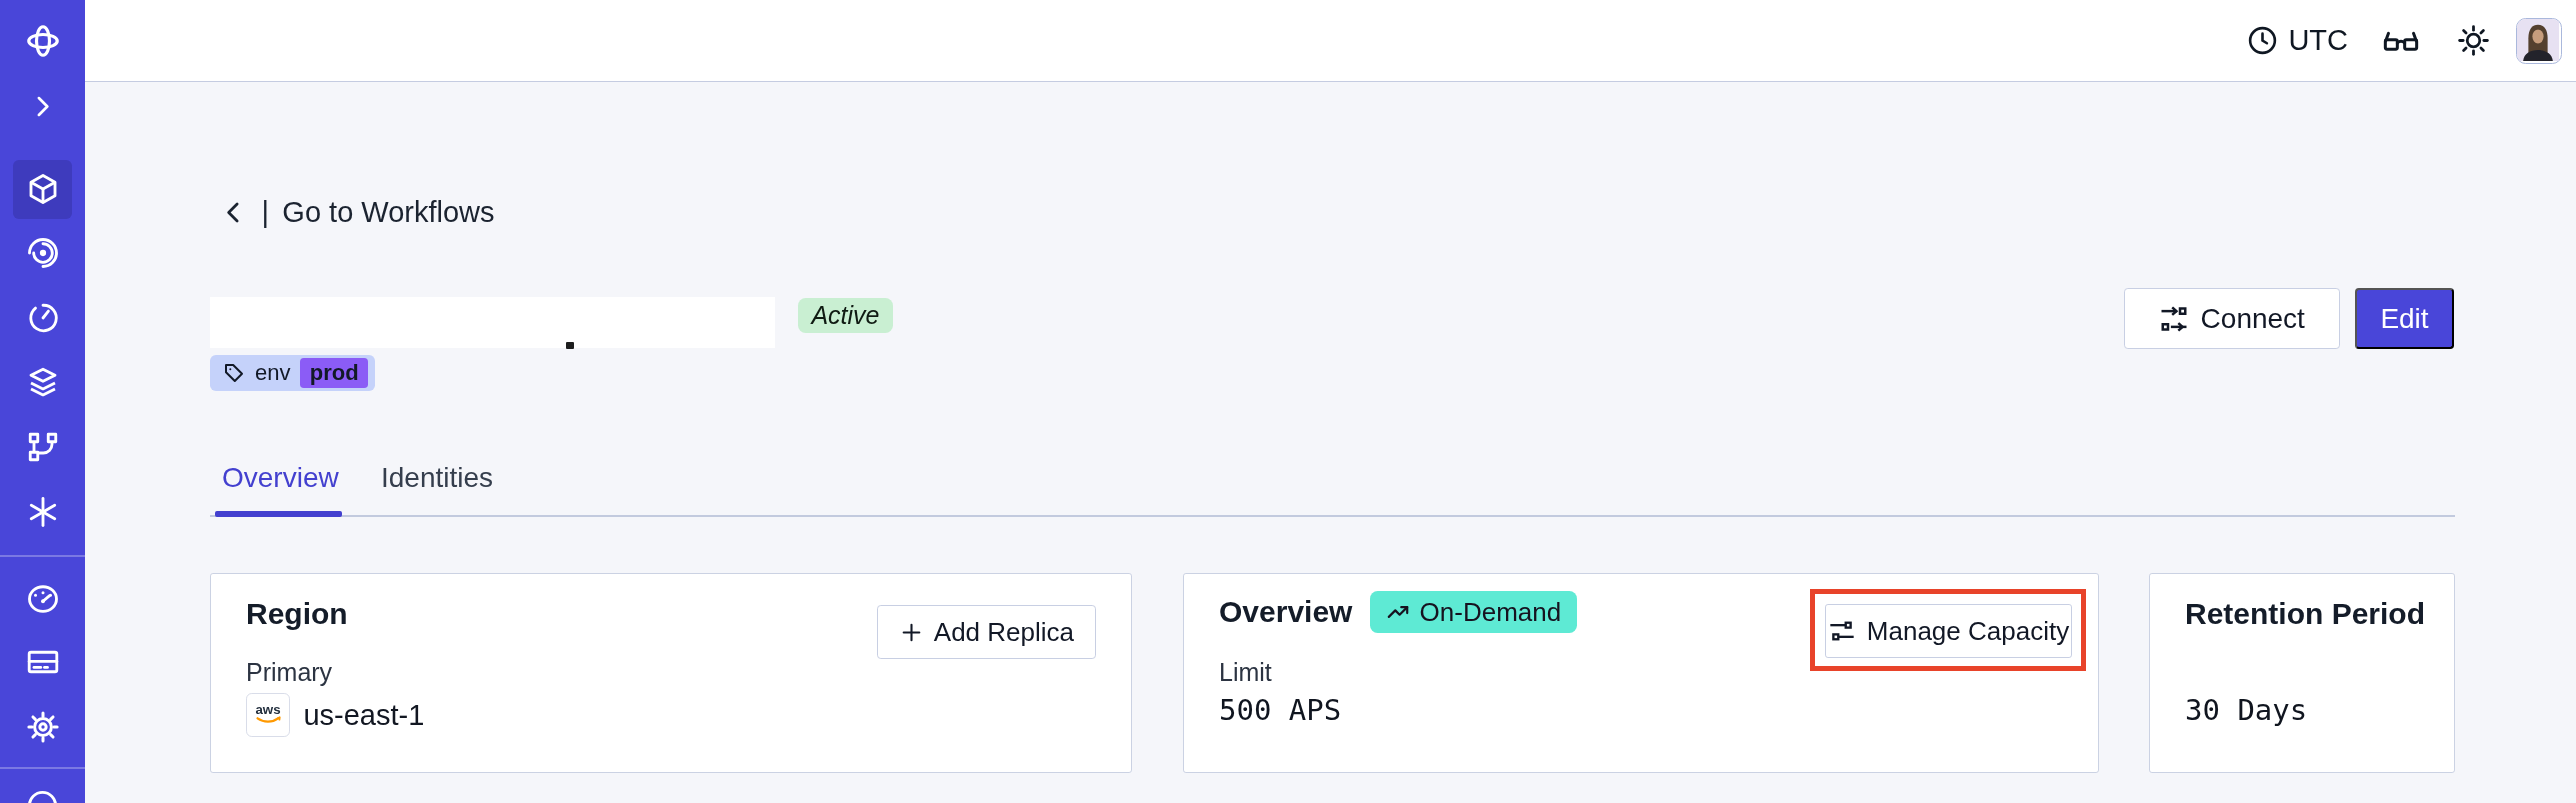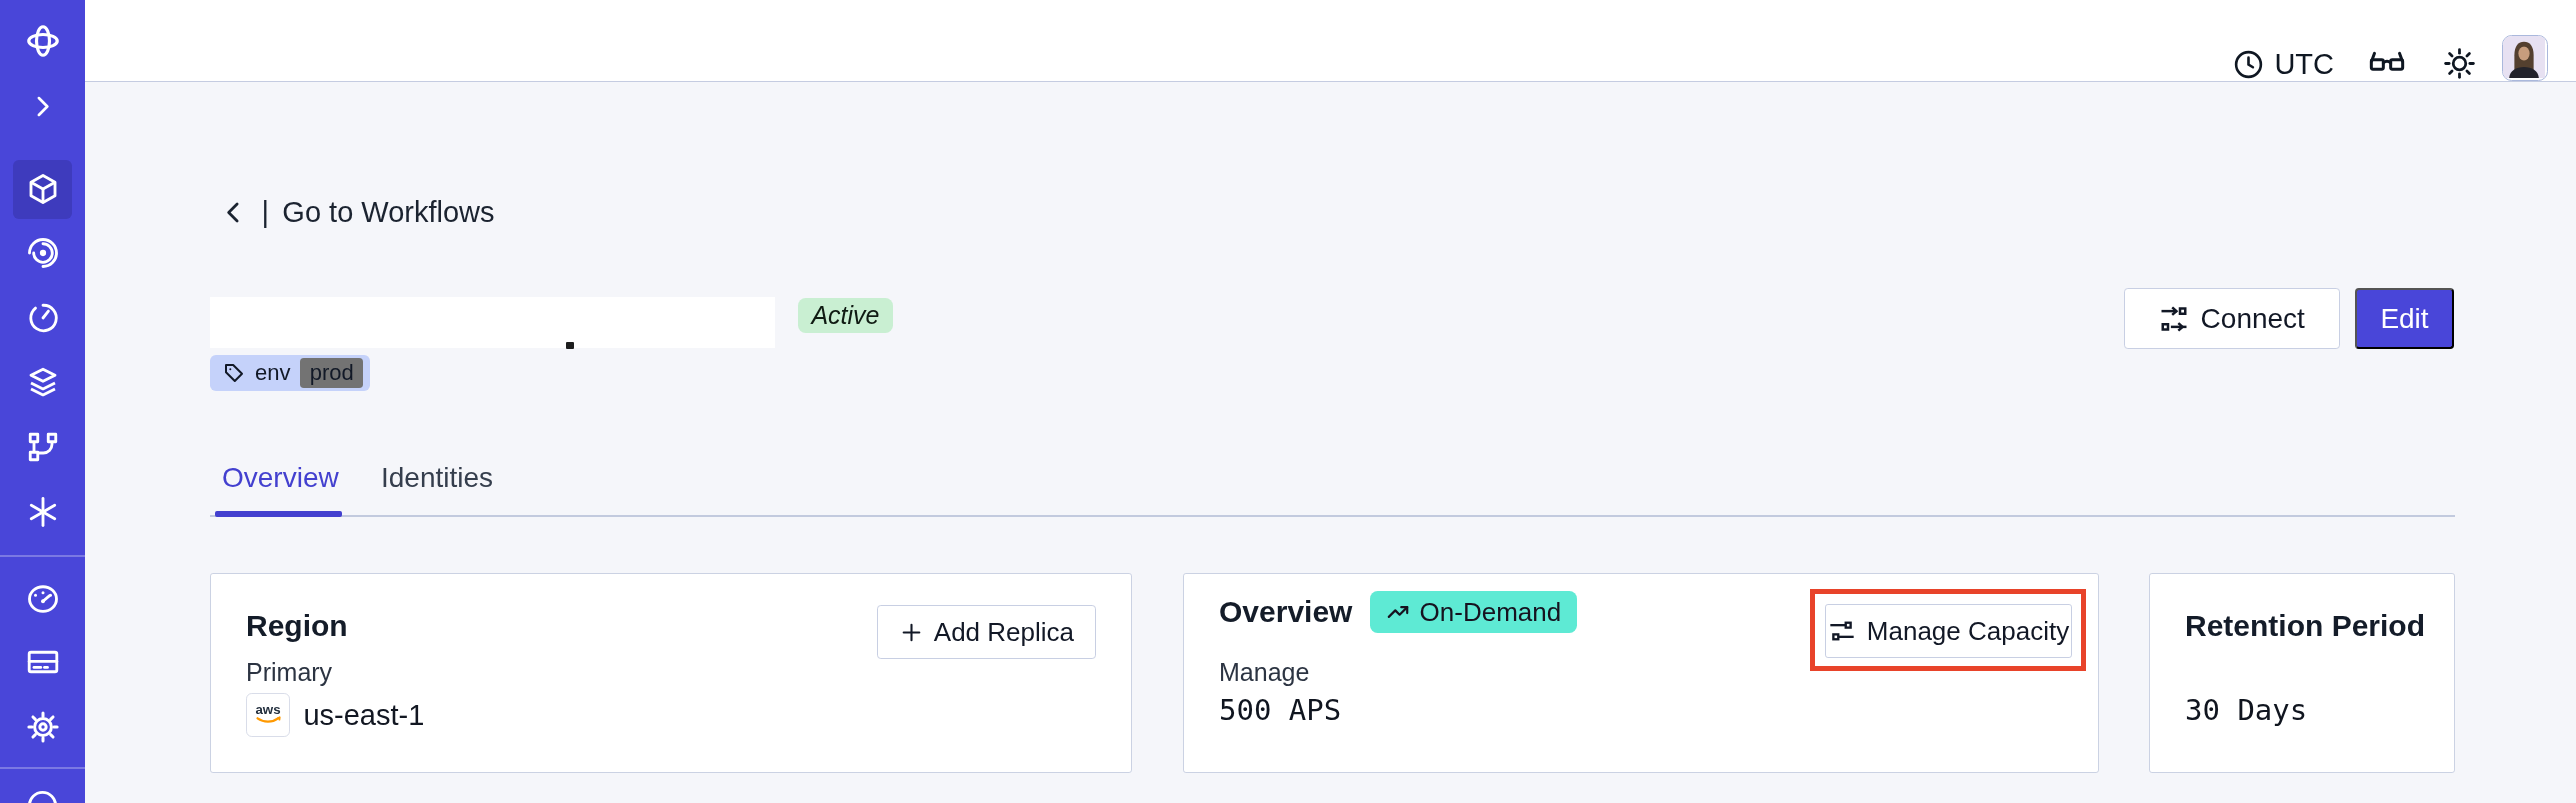--- a/index.html
+++ b/index.html
@@ -10,52 +10,52 @@
     color:#141c29;
   }
   
   .sidebar { position:absolute; left:0; top:0; width:85px; height:804px; background:#4946d9; z-index:5; }
   .si { position:absolute; left:0; width:85px; display:flex; justify-content:center; align-items:center; color:#fff; cursor:pointer; }
   .si svg { display:block; }
   .si-active-box { position:absolute; left:13.4px; top:160px; width:59px; height:59px; background:#3e3bbd; border-radius:5.8px; }
   .sb-divider { position:absolute; left:0; width:85px; height:1.9px; background:rgba(255,255,255,.28); }
   
   .header { position:absolute; left:85px; top:0; width:2491px; height:82px; background:#ffffff; border-bottom:1.9px solid #c5cce1; }
-  .header-right { position:absolute; right:28px; top:0; height:81px; display:flex; align-items:flex-end; }
+  .header-right { position:absolute; right:14px; top:0; height:81px; display:flex; align-items:center; }
   .tz { display:flex; align-items:center; gap:9.6px; color:#0f1722; font-size:29px; }
   .hicon { color:#0f1722; display:flex; align-items:center; cursor:pointer; }
   .avatar { width:46px; height:46px; border-radius:9.6px; border:1.9px solid #aab8dc; overflow:hidden; margin-left:25px; cursor:pointer; }
   .gap34 { margin-left:33px; } .gap36 { margin-left:35px; }
   
   .breadcrumb { position:absolute; left:219px; top:196px; display:flex; align-items:center; gap:13.4px;
     font-size:29px; font-weight:500; color:#1b2330; cursor:pointer; }
   .redact-box { position:absolute; left:210px; top:297px; width:565px; height:51px; background:#ffffff; }
   .redact-dot { position:absolute; left:566px; top:342px; width:7.7px; height:6.7px; background:#1e1e1e; border-radius:1px; }
   .badge-active { position:absolute; left:798px; top:298px; height:35px; display:flex; align-items:center;
     padding:0 13.4px; background:#c9efd2; border-radius:7.7px; font-size:25px; font-weight:500; color:#101b13;font-style:italic; }
   .tag-chip { position:absolute; left:210px; top:355px; height:36px; display:flex; align-items:center; gap:9.6px;
     padding:0 6.7px 0 11.5px; background:#c5d2fa; border-radius:5.8px; font-size:22px; font-weight:500; color:#121927; cursor:pointer; }
-  .tag-inner { background:#737373; border-radius:3.8px; padding:1.9px 9.6px; }
+  .tag-inner { background:#8b5cf6; border-radius:3.8px; padding:1.9px 9.6px;font-weight:bold; }
   .btn { display:flex; align-items:center; justify-content:center; gap:11.5px; background:#fff;
     border:1.9px solid #c8cfe3; border-radius:3.8px; font-weight:500; color:#121826; cursor:pointer; }
   .btn-connect { position:absolute; left:2124px; top:288px; width:216px; height:61px; font-size:28px; }
   .btn-edit { position:absolute; left:2355px; top:288px; width:99px; height:61px; display:flex; align-items:center;
     justify-content:center; background:#4946d9; color:#fff; border-radius:3.8px; font-size:28px; font-weight:500; cursor:pointer; }
   
   .tab { position:absolute; top:462px; font-size:28px; font-weight:500; cursor:pointer; }
   .tab-overview { left:222px; color:#4340cf; }
   .tab-identities { left:381px; color:#353e4d; }
   .tab-underline { position:absolute; left:215px; top:511px; width:127px; height:5.8px; background:#4340cf; border-radius:1.9px; z-index:2; }
   .tab-border { position:absolute; left:210px; top:515px; width:2245px; height:1.9px; background:#c2cade; }
   
   .card { position:absolute; top:573px; height:200px; background:#fff; border:1.9px solid #cbd2e3; border-radius:2.9px; }
   .card-region { left:210px; width:922px; }
   .card-capacity { left:1183px; width:916px; }
   .card-retention { left:2149px; width:306px; }
-  .card-title { position:absolute; left:35px; top:23px; font-size:30px; font-weight:600; color:#141c29;margin-top:12px; }
+  .card-title { position:absolute; left:35px; top:23px; font-size:30px; font-weight:600; color:#141c29; }
   .card-label { position:absolute; left:35px; top:84px; font-size:25px; color:#2c3442; }
   .card-value-row { position:absolute; left:35px; top:119px; display:flex; align-items:center; gap:13.4px;
     font-size:29px; color:#121722; }
   .mono { font-family:"DejaVu Sans Mono", monospace; font-size:29px; color:#10151f; }
   .card-btn { position:absolute; right:35px; top:31px; height:54px; padding:0 21px; font-size:26px; gap:9.6px;align-items:center; }
   .aws-badge { width:44px; height:44px; border:1.9px solid #d9dde9; border-radius:5.8px; background:#fff;
     display:flex; align-items:center; justify-content:center; }
   .cap-head { position:absolute; left:35px; top:17.3px; display:flex; align-items:center; gap:17.3px; }
   .cap-head .t { font-size:30px; font-weight:600; color:#141c29; }
   .badge-ondemand { height:42px; display:flex; align-items:center; gap:8.6px; padding:0 15.3px;
@@ -290,21 +290,21 @@
     <div class="annotation"></div>
     <button class="btn btn-manage">
       <svg width="28" height="28" viewBox="0 0 24 24" fill="none" stroke="#121826" stroke-width="2" stroke-linecap="square">
         <path d="M3 7h11.5"></path>
           <rect x="15.2" y="4.9" width="4.2" height="4.2"></rect>
         <rect x="4.6" y="14.9" width="4.2" height="4.2"></rect>
           <path d="M10 17h11"></path>
       </svg>
       <span>Manage Capacity</span>
     </button>
-    <div class="card-label">Manage</div>
+    <div class="card-label">Limit</div>
     <div class="card-value-row">
         <span class="mono">500 APS</span>
       </div>
   </section>
 
   <section class="card card-retention">
     <div class="card-title">Retention Period</div>
     <div class="card-value-row">
         <span class="mono">30 Days</span>
       </div>

